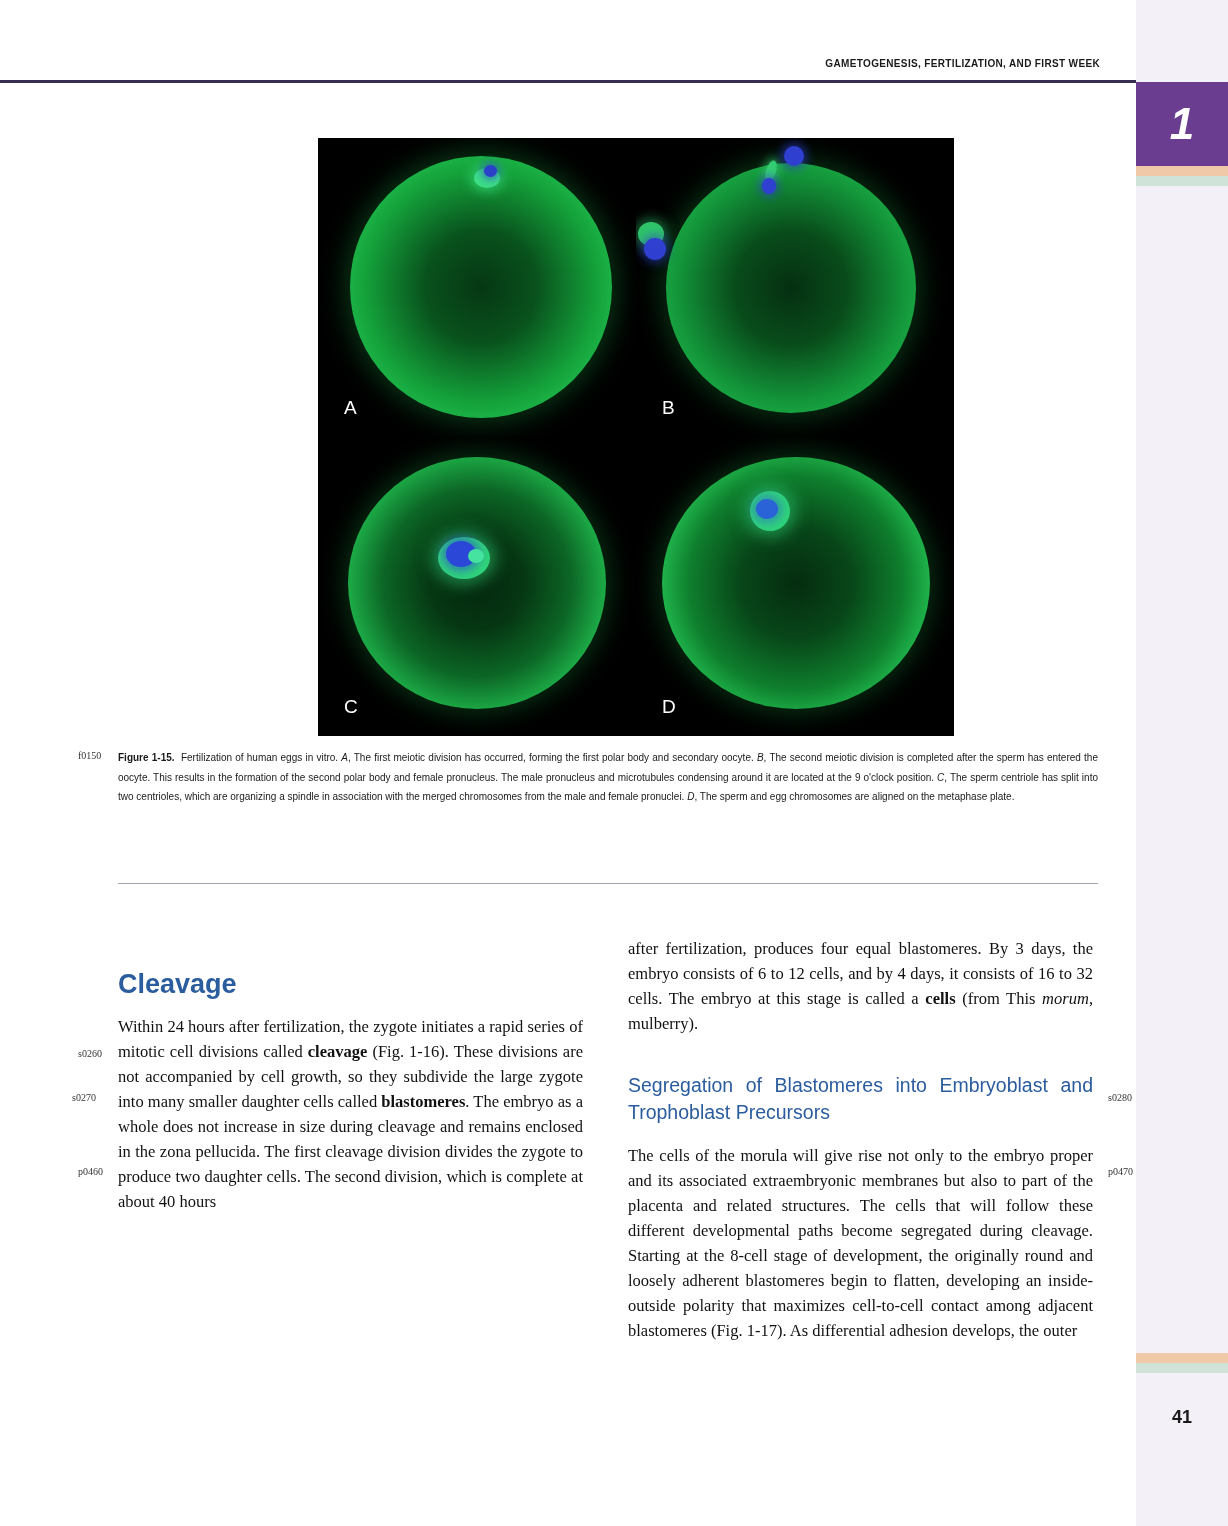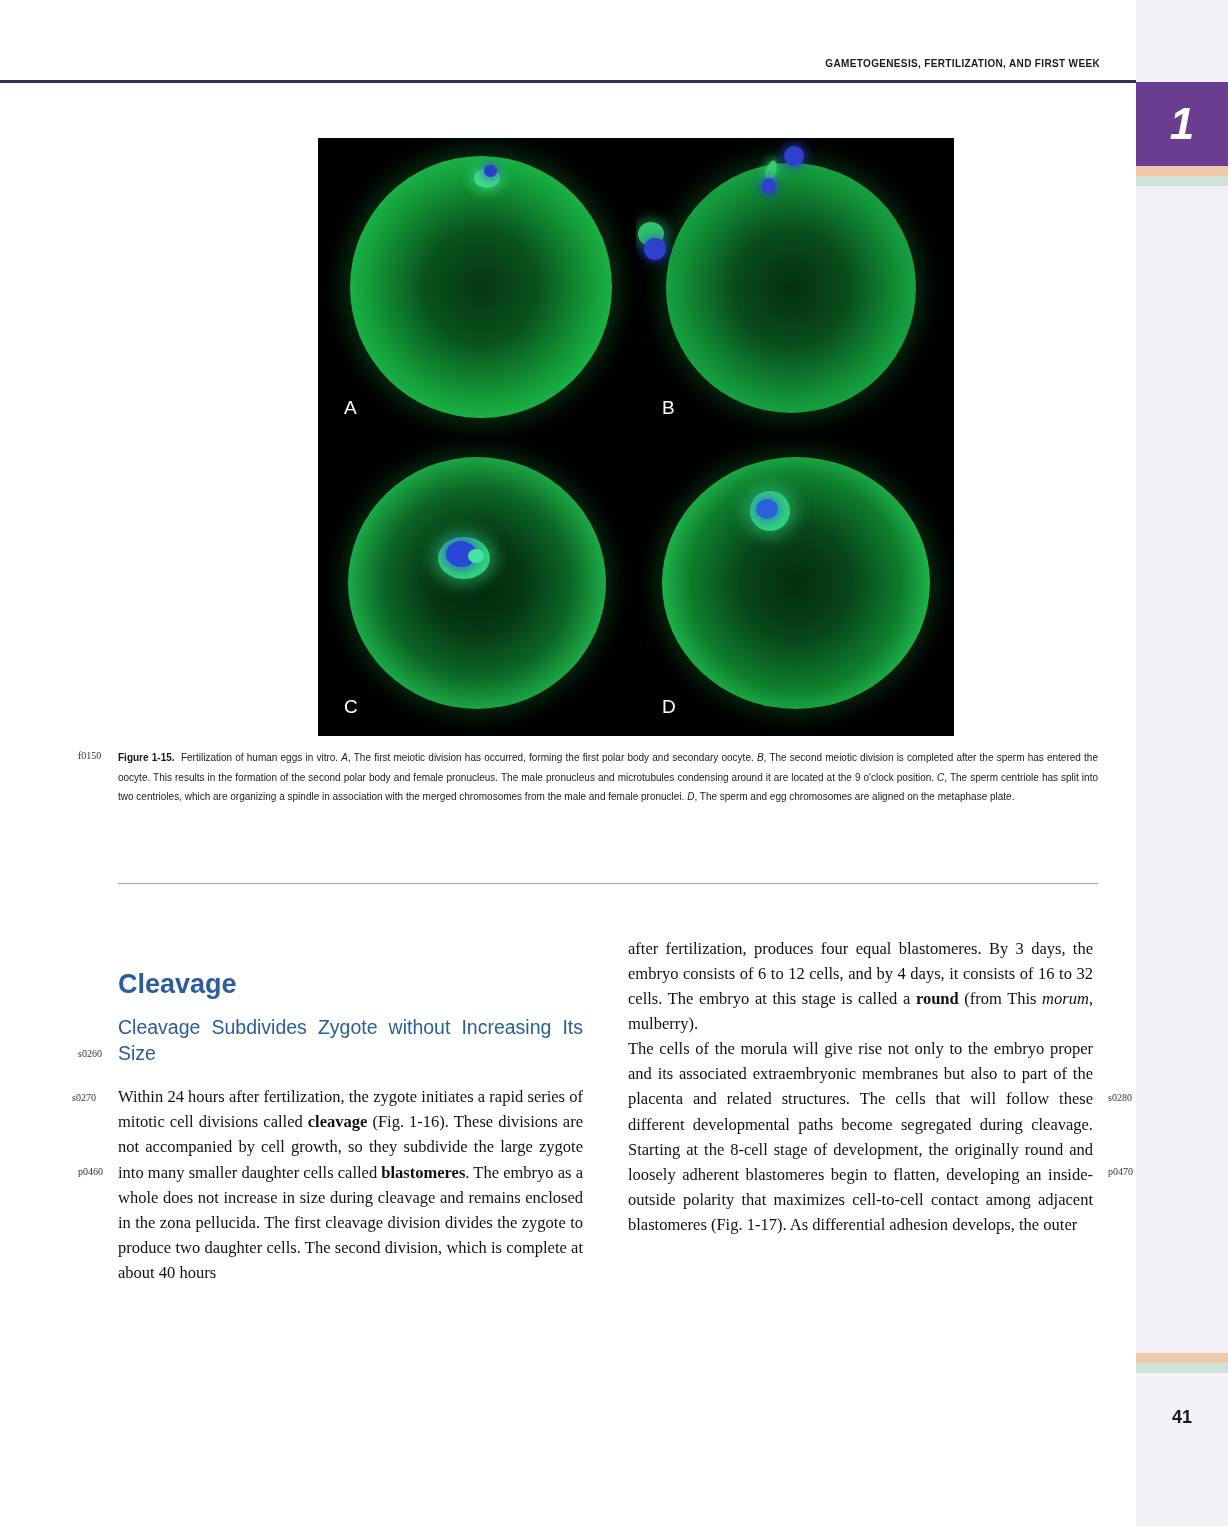--- a/index.html
+++ b/index.html
@@ -297,32 +297,32 @@
 <div class="cap-id">f0150</div>
 <div class="caption">
   <b>Figure 1-15.</b>&nbsp;
   <span>Fertilization of human eggs in vitro. </span><i>A</i><span>, The first meiotic division has occurred, forming the first polar body and secondary oocyte. </span><i>B</i><span>, The second meiotic division is completed after the sperm has entered the oocyte. This results in the formation of the second polar body and female pronucleus. The male pronucleus and microtubules condensing around it are located at the 9 o'clock position. </span><i>C</i><span>, The sperm centriole has split into two centrioles, which are organizing a spindle in association with the merged chromosomes from the male and female pronuclei. </span><i>D</i><span>, The sperm and egg chromosomes are aligned on the metaphase plate.</span>
 </div>
 <div class="cap-rule"></div>
 
 <div class="col col-left">
 
   <h2 class="section-head">Cleavage</h2>
-  <h3 class="sub-head">Cleavage Subdivides Zygote without Increasing Its Size</h3>
 
   <p>
     <span>Within 24 hours after fertilization, the zygote initiates a rapid series of mitotic cell divisions called </span><span class="bold">cleavage</span><span> (Fig. 1-16). These divisions are not accompanied by cell growth, so they subdivide the large zygote into many smaller daughter cells called </span><span class="bold">blastomeres</span><span>. The embryo as a whole does not increase in size during cleavage and remains enclosed in the zona pellucida. The first cleavage division divides the zygote to produce two daughter cells. The second division, which is complete at about 40 hours</span>
   </p>
 </div>
 <div class="para-id" style="left:78px; top:1048px;">s0260</div>
 <div class="para-id" style="left:72px; top:1092px;text-align:right;">s0270</div>
 <div class="para-id" style="left:78px; top:1166px;">p0460</div>
 
 <div class="col col-right">
   <p>
-    <span>after fertilization, produces four equal blastomeres. By 3 days, the embryo consists of 6 to 12 cells, and by 4 days, it consists of 16 to 32 cells. The embryo at this stage is called a </span><span class="bold">round</span><span> (from This </span><span class="ital">morum</span><span>, mulberry).</span>
+    <span>after fertilization, produces four equal blastomeres. By 3 days, the embryo consists of 6 to 12 cells, and by 4 days, it consists of 16 to 32 cells. The embryo at this stage is called a </span><span class="bold">cells</span><span> (from This </span><span class="ital">morum</span><span>, mulberry).</span>
   </p>
 
+  <h3 class="sub-head-right">Segregation of Blastomeres into Embryoblast and Trophoblast Precursors</h3>
 
   <p>The cells of the morula will give rise not only to the embryo proper and its associated extraembryonic membranes but also to part of the placenta and related structures. The cells that will follow these different developmental paths become segregated during cleavage. Starting at the 8-cell stage of development, the originally round and loosely adherent blastomeres begin to flatten, developing an inside-outside polarity that maximizes cell-to-cell contact among adjacent blastomeres (Fig. 1-17). As differential adhesion develops, the outer</p>
 </div>
 <div class="para-id" style="left:1108px; top:1092px;">s0280</div>
 <div class="para-id" style="left:1108px; top:1166px;">p0470</div>
 
 </body></html>

